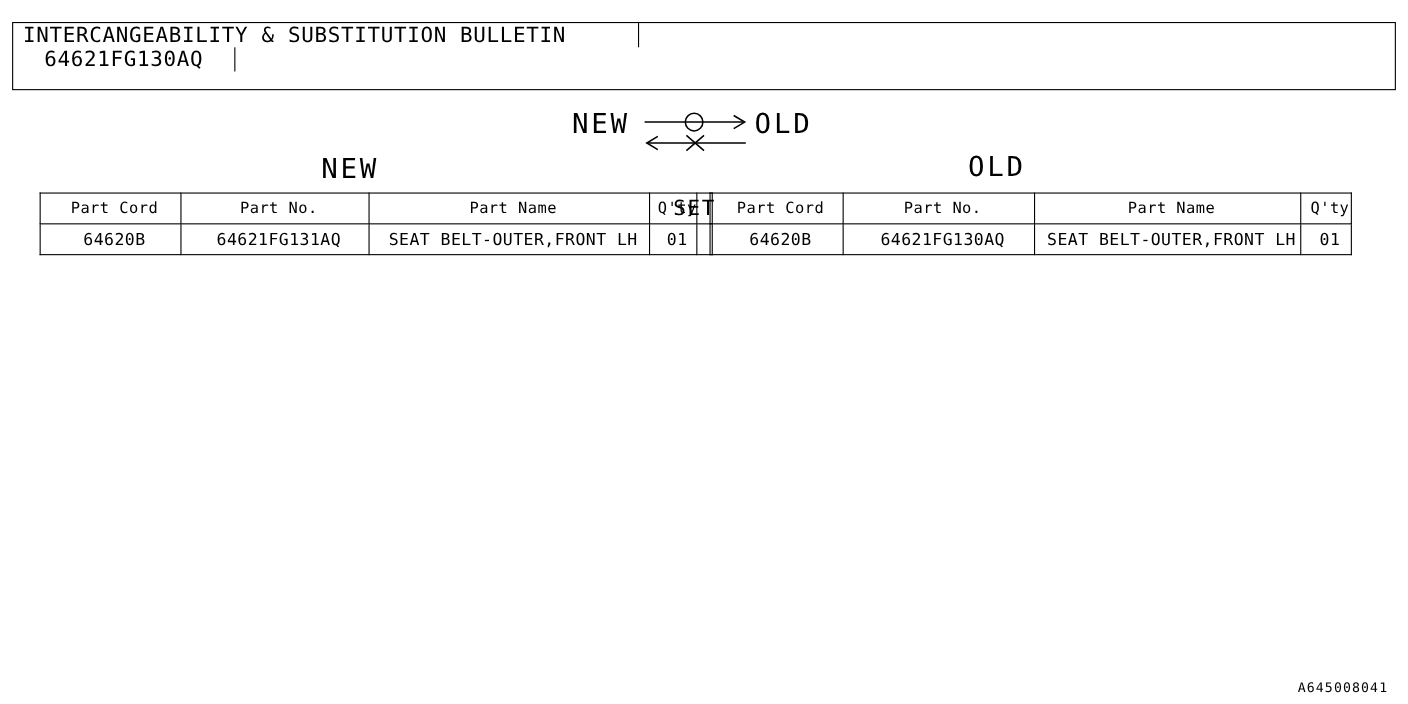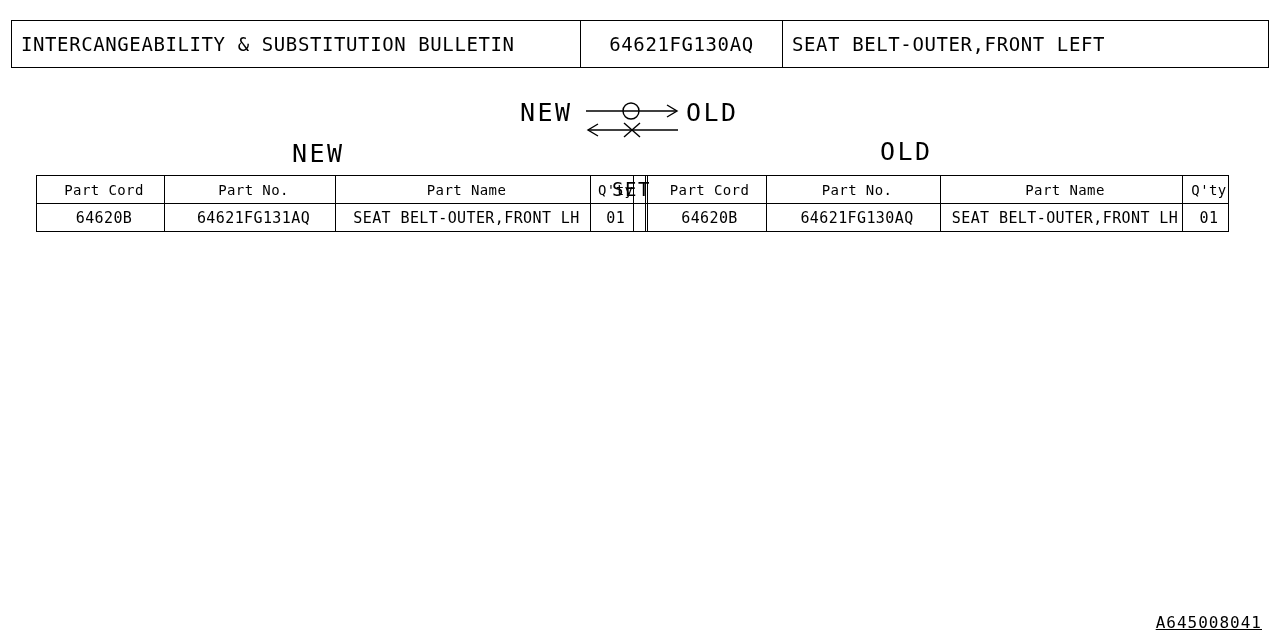--- a/index.html
+++ b/index.html
@@ -15,25 +15,26 @@
     font-family: "DejaVu Sans Mono", monospace;
     color: #000000;
   }
 
   
   .header-bar {
     position: absolute;
     left: 11px;
     top: 20px;
     width: 1258px;
-    height: 48px;
+    height: 62px;
     border: 1.5px solid #000;
     box-sizing: border-box;
     display: flex;
     align-items: stretch;
+    flex-direction: column;
   }
   .header-cell {
     display: flex;
     align-items: center;
     box-sizing: border-box;
     white-space: nowrap;
     overflow: hidden;
   }
   .header-title {
     width: 569px;
@@ -134,32 +135,30 @@
   }
 
   .table-new { left: 36px; top: 175px; }
   .table-old { left: 645px; top: 175px; }
 
   
   .footer-code {
     position: absolute;
     right: 18px;
     bottom: 8px;
-    font-size: 16px;
+    font-size: 12px;
     letter-spacing: 1px;
-    text-decoration: underline;
   }
 </style>
 </head>
 <body>
 
 <div class="header-bar">
   <div class="header-cell header-title">INTERCANGEABILITY &amp; SUBSTITUTION BULLETIN</div>
   <div class="header-cell header-partno">64621FG130AQ</div>
-  <div class="header-cell header-partname">SEAT BELT-OUTER,FRONT LEFT</div>
 </div>
 
 <div class="legend">
   <span class="legend-new">NEW</span>
 
   <svg class="legend-svg" width="100" height="42" viewBox="0 0 100 42">
 
     <line x1="2" y1="11" x2="92" y2="11" stroke="#000" stroke-width="1.4"></line>
     <polyline points="83,5 93,11 83,17" fill="none" stroke="#000" stroke-width="1.4"></polyline>
     <circle cx="47" cy="11" r="8" fill="none" stroke="#000" stroke-width="1.4"></circle>

